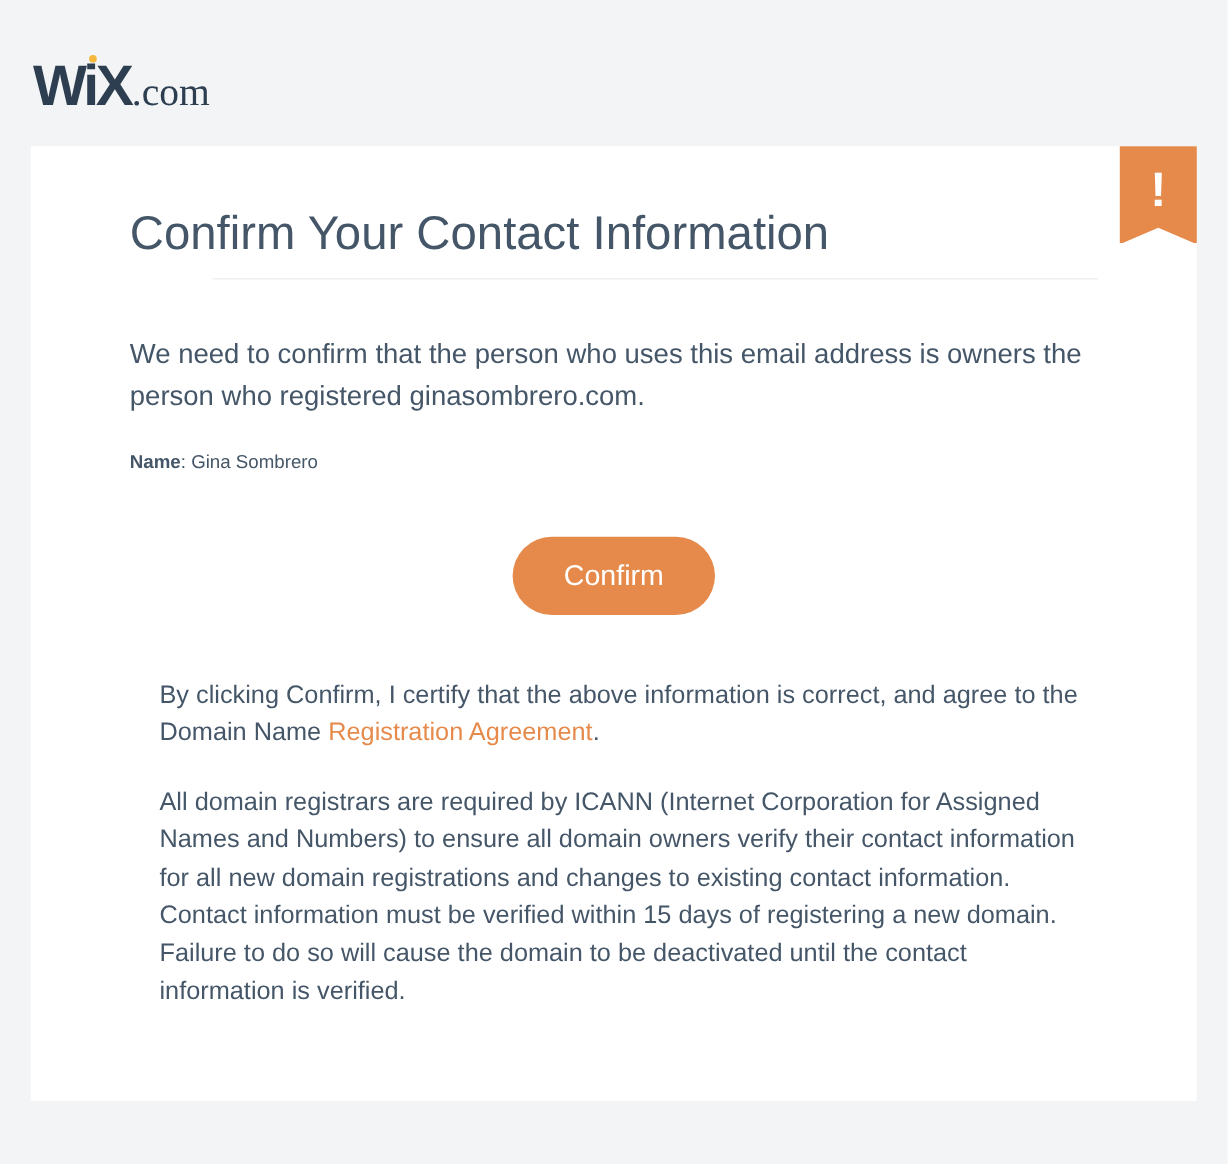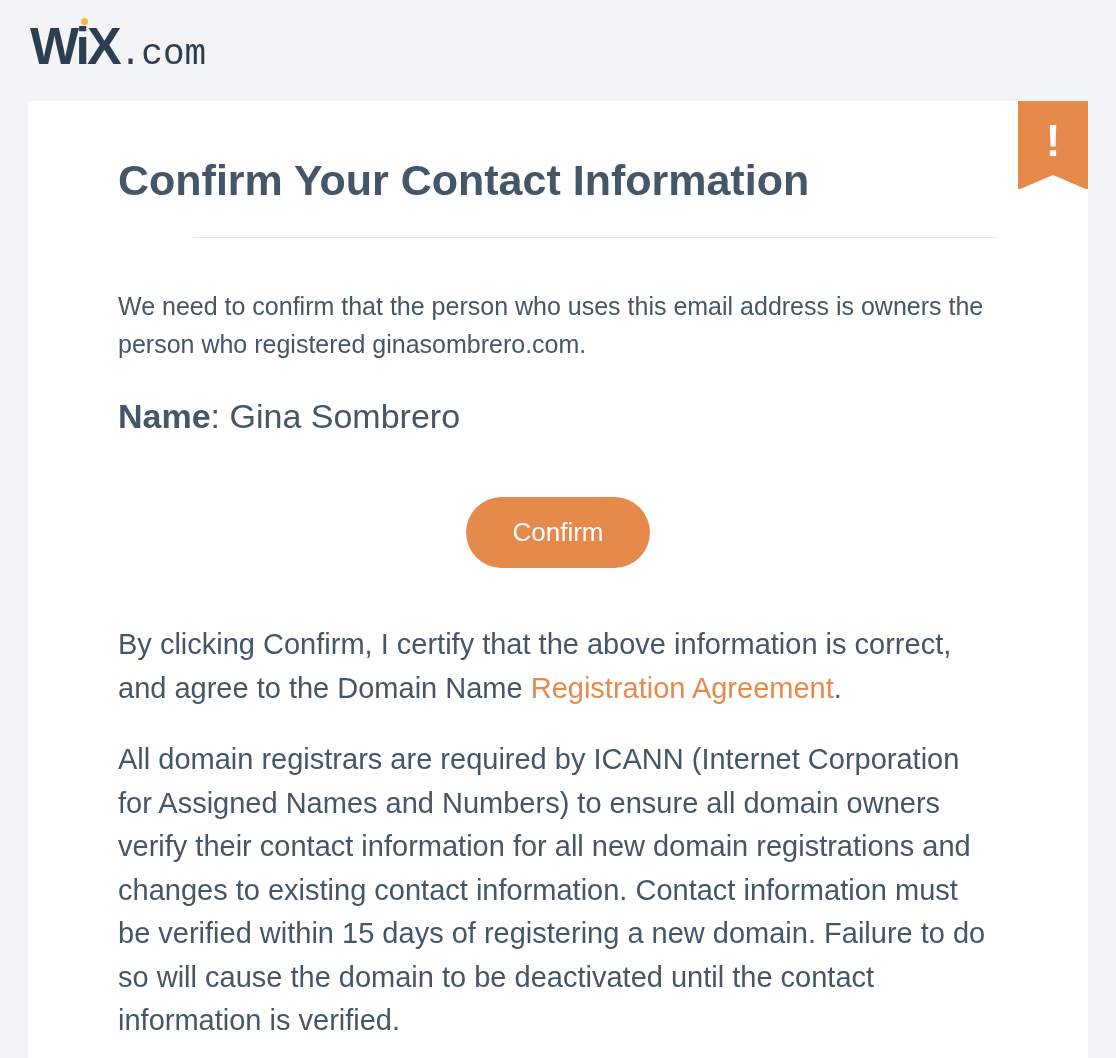--- a/index.html
+++ b/index.html
@@ -8,21 +8,21 @@
       box-sizing: border-box;
     }
     body {
       font-family: -apple-system, BlinkMacSystemFont, 'Segoe UI', Helvetica, Arial, sans-serif;
       background-color: #f2f4f6;
       width: 1116px;
       height: 1058px;
       overflow: hidden;
     }
     .header {
-      padding: 16px 30px 25px 30px;
+      padding: 48px 30px 25px 30px;
     }
     .wix-logo {
       display: flex;
       align-items: baseline;
     }
     .wix-logo-wix {
       font-size: 52px;
       font-weight: 900;
       color: #2d3e50;
       letter-spacing: -3px;
@@ -36,21 +36,21 @@
       width: 7px;
       height: 7px;
       background-color: #f5b83d;
       border-radius: 50%;
     }
     .wix-logo-com {
       font-size: 36px;
       font-weight: 300;
       color: #2d3e50;
       margin-left: 1px;
-      font-family: Liberation Mono, monospace;
+      font-family: Liberation Serif, serif;
     }
     .card {
       background-color: #ffffff;
       margin: 0 28px;
       padding: 55px 90px;
       position: relative;
     }
     .ribbon {
       position: absolute;
       top: 0;
@@ -75,40 +75,40 @@
       border-bottom: 15px solid #ffffff;
     }
     .ribbon-icon {
       font-size: 44px;
       font-weight: bold;
       color: #ffffff;
       line-height: 1;
     }
     .title {
       font-size: 43px;
-      font-weight: 700;
+      font-weight: 400;
       color: #445668;
-      margin-bottom: 32px;
+      margin-bottom: 16px;
     }
     .divider {
       border: none;
       border-top: 1px solid #e8e8e8;
       margin: 0 0 50px 75px;
     }
     .body-text {
       font-size: 25px;
       color: #445668;
       line-height: 1.5;
       margin-bottom: 28px;
     }
     .body-text strong {
       font-weight: 400;
     }
     .info-line {
-      font-size: 34px;
+      font-size: 17px;
       color: #445668;
       line-height: 1.5;
     }
     .info-block {
       margin-bottom: 28px;
     }
     .link {
       color: #e68a4c;
       cursor: pointer;
       text-decoration: none;
@@ -122,24 +122,25 @@
       background-color: #e68a4c;
       color: #ffffff;
       font-size: 26px;
       font-weight: 400;
       border: none;
       border-radius: 38px;
       padding: 20px 46px;
       cursor: pointer;
     }
     .small-text {
-      font-size: 29px;
+      font-size: 23px;
       color: #445668;
       line-height: 1.5;
       margin-bottom: 28px;
+      margin-left: 27px;
     }
   </style>
 </head>
 <body>
 
 <div class="header">
   <div class="wix-logo">
     <span class="wix-logo-wix">
       <span>WiX</span>
       <span class="dot"></span>

